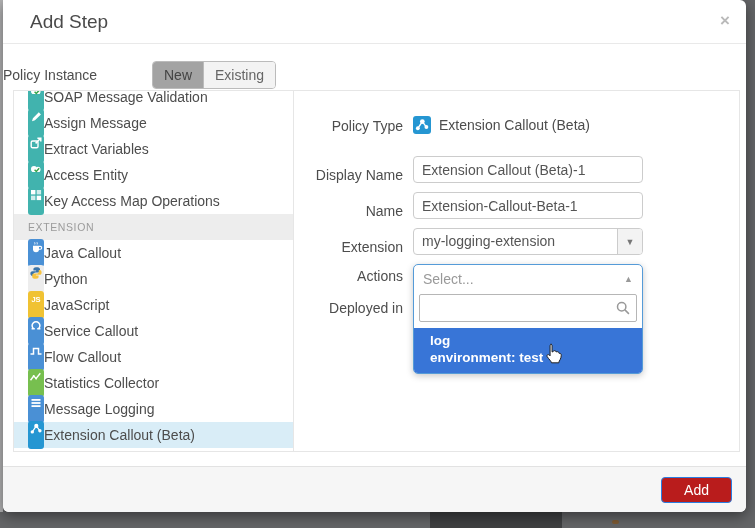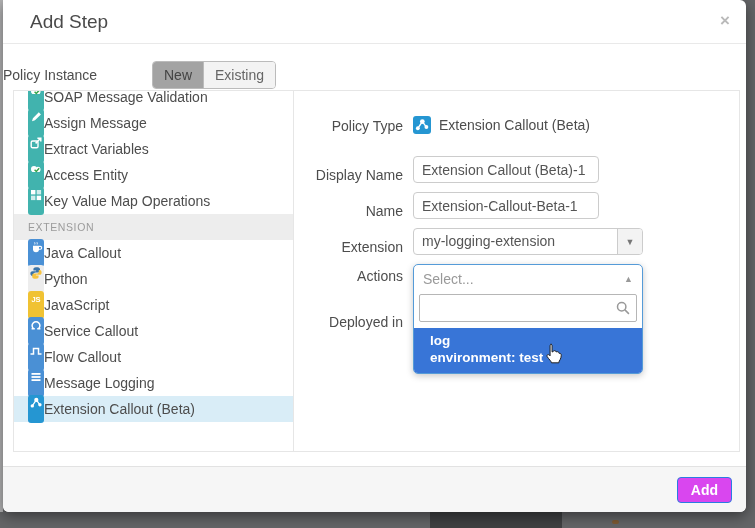--- a/index.html
+++ b/index.html
@@ -32,21 +32,21 @@
                letter-spacing:.6px;padding-left:14px}
   .plicon{width:16px;height:28px;border-radius:3px;flex:none;overflow:hidden}
   .plicon svg{display:block;width:16px;height:16px}
 
   .form-col{position:relative;flex:1}
   .frow{position:absolute;left:0;width:100%;display:flex;align-items:flex-end}
   .flabel{width:109px;text-align:right;margin-right:10px;font-size:14px;color:#4d4d4d;flex:none}
   .ptype-val{display:flex;align-items:center;font-size:14px;color:#4d4d4d;gap:8px}
   .ptype-val .plicon{width:18px;height:18px;margin:0}
   .ptype-val .plicon svg{width:18px;height:18px}
-  .input{width:186px;height:27px;box-sizing:border-box;border:1px solid #ccc;border-radius:4px;
+  .input{width:230px;height:27px;box-sizing:border-box;border:1px solid #ccc;border-radius:4px;
          padding:0 8px;font-size:14px;color:#555;font-family:inherit;background:#fff;outline:none}
   .select{width:230px;height:27px;box-sizing:border-box;border:1px solid #ccc;border-radius:4px;
           display:flex;overflow:hidden;background:#fff}
   .select .val{flex:1;line-height:25px;padding:0 8px;font-size:14px;color:#555;white-space:nowrap;overflow:hidden}
   .select .btn{width:24px;background:#f3f3f3;border-left:1px solid #ccc;display:flex;align-items:center;
                justify-content:center;color:#777;font-size:9px;flex:none}
 
   .combo{position:absolute;left:119px;top:173px;width:230px;box-sizing:border-box;background:#fff;
          border:1px solid #559bd8;border-radius:5px;box-shadow:0 2px 7px rgba(0,0,0,.22);z-index:5;overflow:hidden}
   .combo-head{height:27px;display:flex;align-items:center;padding:0 9px}
@@ -59,22 +59,22 @@
   .opt{background:#3875d7;color:#fff;padding:4px 16px 7px}
   .opt .o1,.opt .o2{font-weight:bold;font-size:13.5px;line-height:17px}
 
   .cursor{position:absolute;left:540px;top:342px;width:20px;height:25px;z-index:9;pointer-events:none}
 
   .footer{position:absolute;left:0;right:0;bottom:0;height:46px;background:#f6f6f6;border-top:1px solid #e2e2e2;
           border-radius:0 0 6px 6px;display:flex;align-items:center;justify-content:flex-end;gap:9px;
           padding-right:14px;box-sizing:border-box}
   .btn-cancel{background:linear-gradient(#ffffff,#efefef);border:1px solid #c6c6c6;border-radius:4px;
               color:#555;font-size:14px;padding:4px 12px;font-family:inherit}
-  .btn-add{background:#d946ef;border:1px solid #2a7de1;border-radius:4px;color:#fff;font-size:14px;
-           font-weight:bold;padding:4px 13px;font-family:inherit}
+  .btn-add{background:#b91c1c;border:1px solid #2a7de1;border-radius:4px;color:#fff;font-size:14px;
+           font-weight:normal;padding:4px 22px;font-family:inherit}
 </style>
 </head>
 <body>
 
 <div class="bg-left"></div>
 <div class="bg-dark-rect"></div>
 <div class="bg-dot"></div>
 
 <div class="modal">
 
@@ -134,21 +134,21 @@
           </div>
           <div class="list-row">
             <span class="plicon" style="background: rgb(65, 179, 174);">
               <svg viewBox="0 0 16 16">
                 <rect x="3" y="3" width="4.4" height="4.4" fill="#fff"></rect>
                 <rect x="8.7" y="3" width="4.4" height="4.4" fill="#fff" opacity=".75"></rect>
                 <rect x="3" y="8.7" width="4.4" height="4.4" fill="#fff" opacity=".75"></rect>
                 <rect x="8.7" y="8.7" width="4.4" height="4.4" fill="#fff"></rect>
               </svg>
             </span>
-            <span>Key Value Map Operations</span>
+            <span>Key Access Map Operations</span>
           </div>
           <div class="list-header">EXTENSION</div>
           <div class="list-row">
             <span class="plicon" style="background: rgb(74, 144, 213);">
               <svg viewBox="0 0 16 16">
                 <path d="M5 6.8h6v3.4a3 3 0 0 1-6 0z" fill="#fff"></path>
                 <path d="M11 7.4h1.3a1.4 1.4 0 0 1 0 2.8H11" fill="none" stroke="#fff" stroke-width="1.1"></path>
                 <path d="M6.8 5.4c.8-.8-.8-1.3 0-2.1M9.2 5.4c.8-.8-.8-1.3 0-2.1" stroke="#fff" stroke-width="1" fill="none"></path>
               </svg>
             </span>
@@ -180,20 +180,30 @@
             </span>
             <span>Service Callout</span>
           </div>
           <div class="list-row">
             <span class="plicon" style="background: rgb(74, 144, 213);">
               <svg viewBox="0 0 16 16">
                 <path d="M2.5 11h3V5.4h5V11h3" fill="none" stroke="#fff" stroke-width="1.5"></path>
               </svg>
             </span>
             <span>Flow Callout</span>
+          </div>
+          <div class="list-row">
+            <span class="plicon" style="background: rgb(119, 191, 79);">
+              <svg viewBox="0 0 16 16">
+                <path d="M2.5 11.2l3.2-4.1 2.4 2.3 4.2-5.2" fill="none" stroke="#fff" stroke-width="1.4"></path>
+                <circle cx="5.7" cy="7.1" r="1" fill="#fff"></circle>
+                <circle cx="8.1" cy="9.4" r="1" fill="#fff"></circle>
+              </svg>
+            </span>
+            <span>Statistics Collector</span>
           </div>
           <div class="list-row">
             <span class="plicon" style="background: rgb(74, 144, 213);">
               <svg viewBox="0 0 16 16">
                 <rect x="3.5" y="4" width="9" height="1.8" fill="#fff"></rect>
                 <rect x="3.5" y="7.1" width="9" height="1.8" fill="#fff"></rect>
                 <rect x="3.5" y="10.2" width="9" height="1.8" fill="#fff"></rect>
               </svg>
             </span>
             <span>Message Logging</span>
@@ -244,21 +254,21 @@
         <div class="select">
           <div class="val">my-logging-extension</div>
           <div class="btn">▼</div>
         </div>
       </div>
 
       <div class="frow" style="top:177px">
         <div class="flabel">Actions</div>
       </div>
 
-      <div class="frow" style="top:223px">
+      <div class="frow" style="top:209px">
         <div class="flabel">Deployed in</div>
       </div>
 
       <div class="combo">
         <div class="combo-head">
           <div class="combo-placeholder">Select...</div>
           <div class="combo-arrow">▲</div>
         </div>
         <div class="combo-search">
           <input value="" style="">

